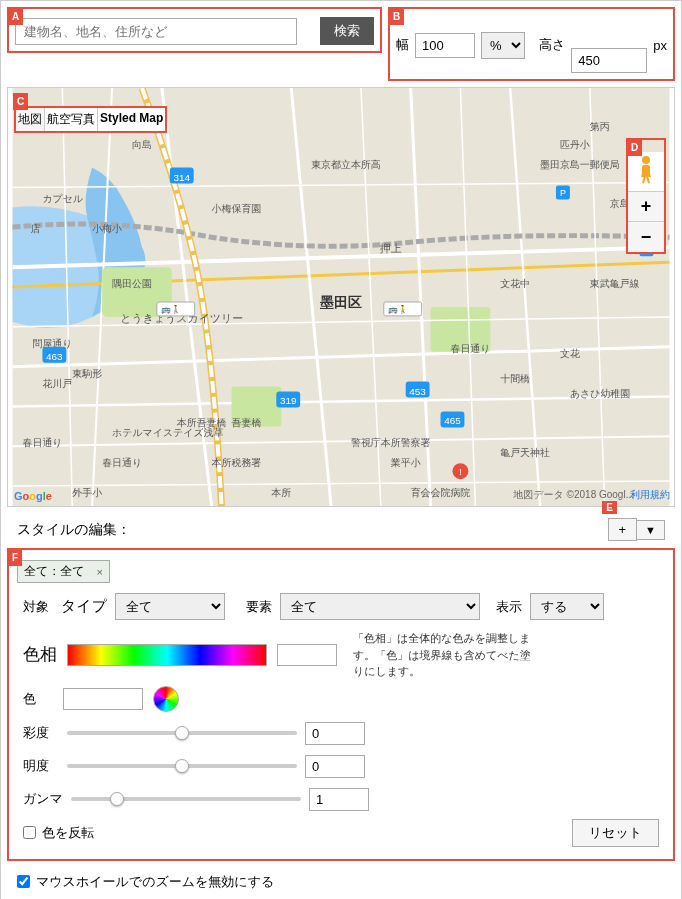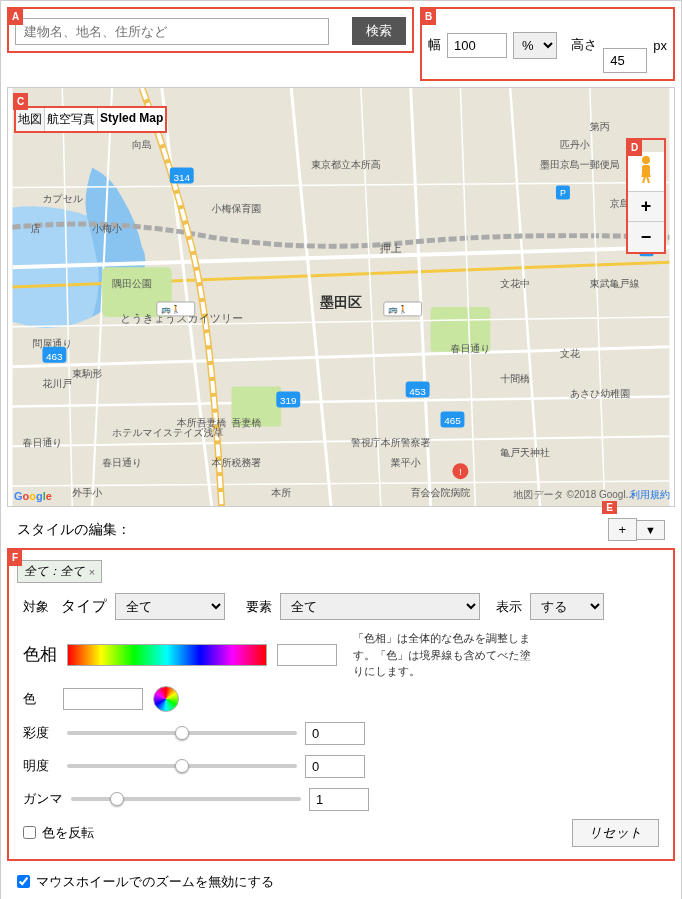--- a/index.html
+++ b/index.html
@@ -97,21 +97,21 @@
     <div class="section-b-wrap" style="position:relative;">
       <span class="red-label">B</span>
       <div style="display:flex; align-items:center; gap:6px; padding-top:2px;">
         <label style="font-size:13px;">幅</label>
         <input type="number" style="width: 60px; border: 1px solid rgb(170, 170, 170); padding: 4px 6px; font-size: 13px; outline: none;" value="100">
         <select style="border:1px solid #aaa; padding:4px 4px; font-size:13px; outline:none;">
           <option>%</option>
           <option>px</option>
         </select>
         <label style="font-size:13px; margin-left:8px;">高さ</label>
-        <input type="number" style="width: 44px; border: 1px solid rgb(170, 170, 170); padding: 4px 6px; font-size: 13px; outline: none; margin-top: 31px;" value="450">
+        <input type="number" style="width: 76px; border: 1px solid rgb(170, 170, 170); padding: 4px 6px; font-size: 13px; outline: none; margin-top: 31px;" value="450">
         <span style="font-size:13px;">px</span>
       </div>
     </div>
 
   </div>
 
   <div class="map-wrap">
 
     <svg class="map-svg" viewBox="0 0 660 420" xmlns="http://www.w3.org/2000/svg">
 
@@ -253,21 +253,21 @@
     </div>
 
     <span style="position:absolute; right:58px; top:-12px; background:#e74c3c; color:#fff; font-size:10px; font-weight:bold; padding:1px 4px; z-index:100;">E</span>
   </div>
 
   <div class="section-f-wrap" style="position:relative;">
     <span class="red-label">F</span>
     <div style="padding-top:4px;">
 
       <div style="padding:6px 8px 2px;">
-        <span style="display:inline-flex; align-items:center; background:#e8f0e8; border:1px solid #aaa; padding:2px 6px; font-size:12px; gap:4px;font-style:italic;">
+        <span style="display:inline-flex; align-items:center; background:#e8f0e8; border:1px solid #aaa; padding:2px 6px; font-size:12px; gap:12px;">
           <span>全て：全て</span>
           <span style="cursor:pointer; font-size:11px; color:#666;">×</span>
         </span>
       </div>
 
       <div style="padding:8px 14px 4px;">
 
         <div class="form-row">
           <label style="font-size:13px; min-width:30px;">対象</label>
           <label style="font-size:15px; min-width:30px;">タイプ</label>
@@ -320,21 +320,21 @@
             <div style="flex:1; max-width:230px; height:4px; background:#ccc; position:relative; border-radius:2px;">
               <div style="width:14px; height:14px; border-radius:50%; background:#fff; border:1px solid #aaa; position:absolute; top:-5px; left:20%; transform:translateX(-50%); cursor:pointer; box-shadow:0 1px 2px rgba(0,0,0,0.3);"></div>
             </div>
             <input type="text" style="width: 60px; border: 1px solid rgb(170, 170, 170); padding: 3px 6px; font-size: 13px; outline: none;" value="1">
           </div>
         </div>
 
         <div style="display:flex; align-items:center; margin:4px 0 8px; gap:6px;">
           <input type="checkbox" style="">
           <label style="font-size:13px;">色を反転</label>
-          <button style="margin-left:auto; border:1px solid #aaa; background:#f5f5f5; padding:4px 16px; font-size:13px; cursor:pointer;font-style:italic;">リセット</button>
+          <button style="margin-left:auto; border:1px solid #aaa; background:#f5f5f5; padding:4px 16px; font-size:13px; cursor:pointer;">リセット</button>
         </div>
       </div>
     </div>
   </div>
 
   <div style="display:flex; align-items:center; gap:6px; padding:6px 10px; margin:0 6px 6px;">
     <input type="checkbox" checked="" style="">
     <label style="font-size:13px;">マウスホイールでのズームを無効にする</label>
   </div>
 

